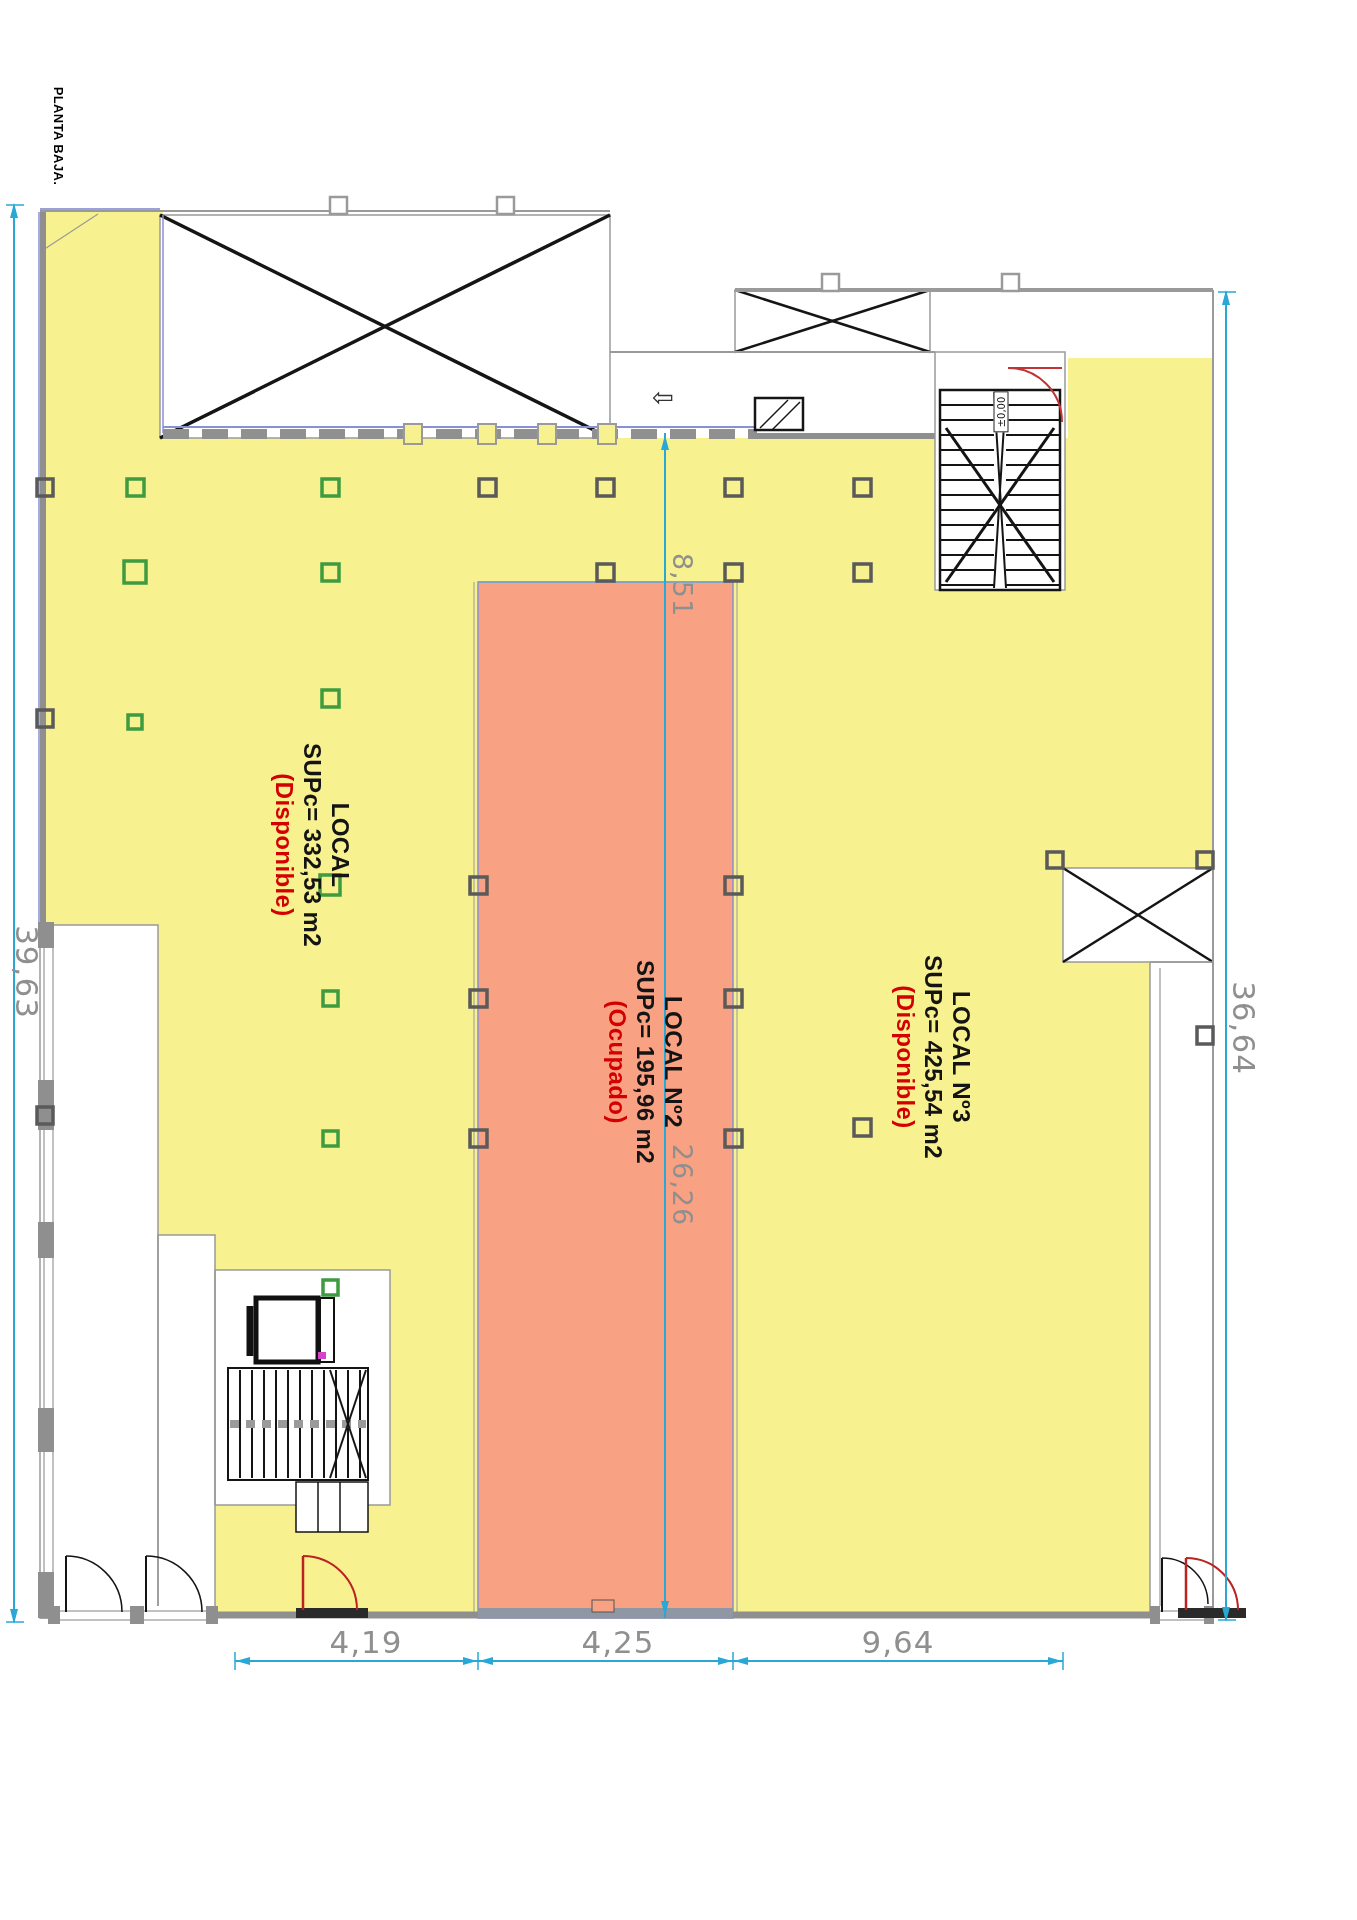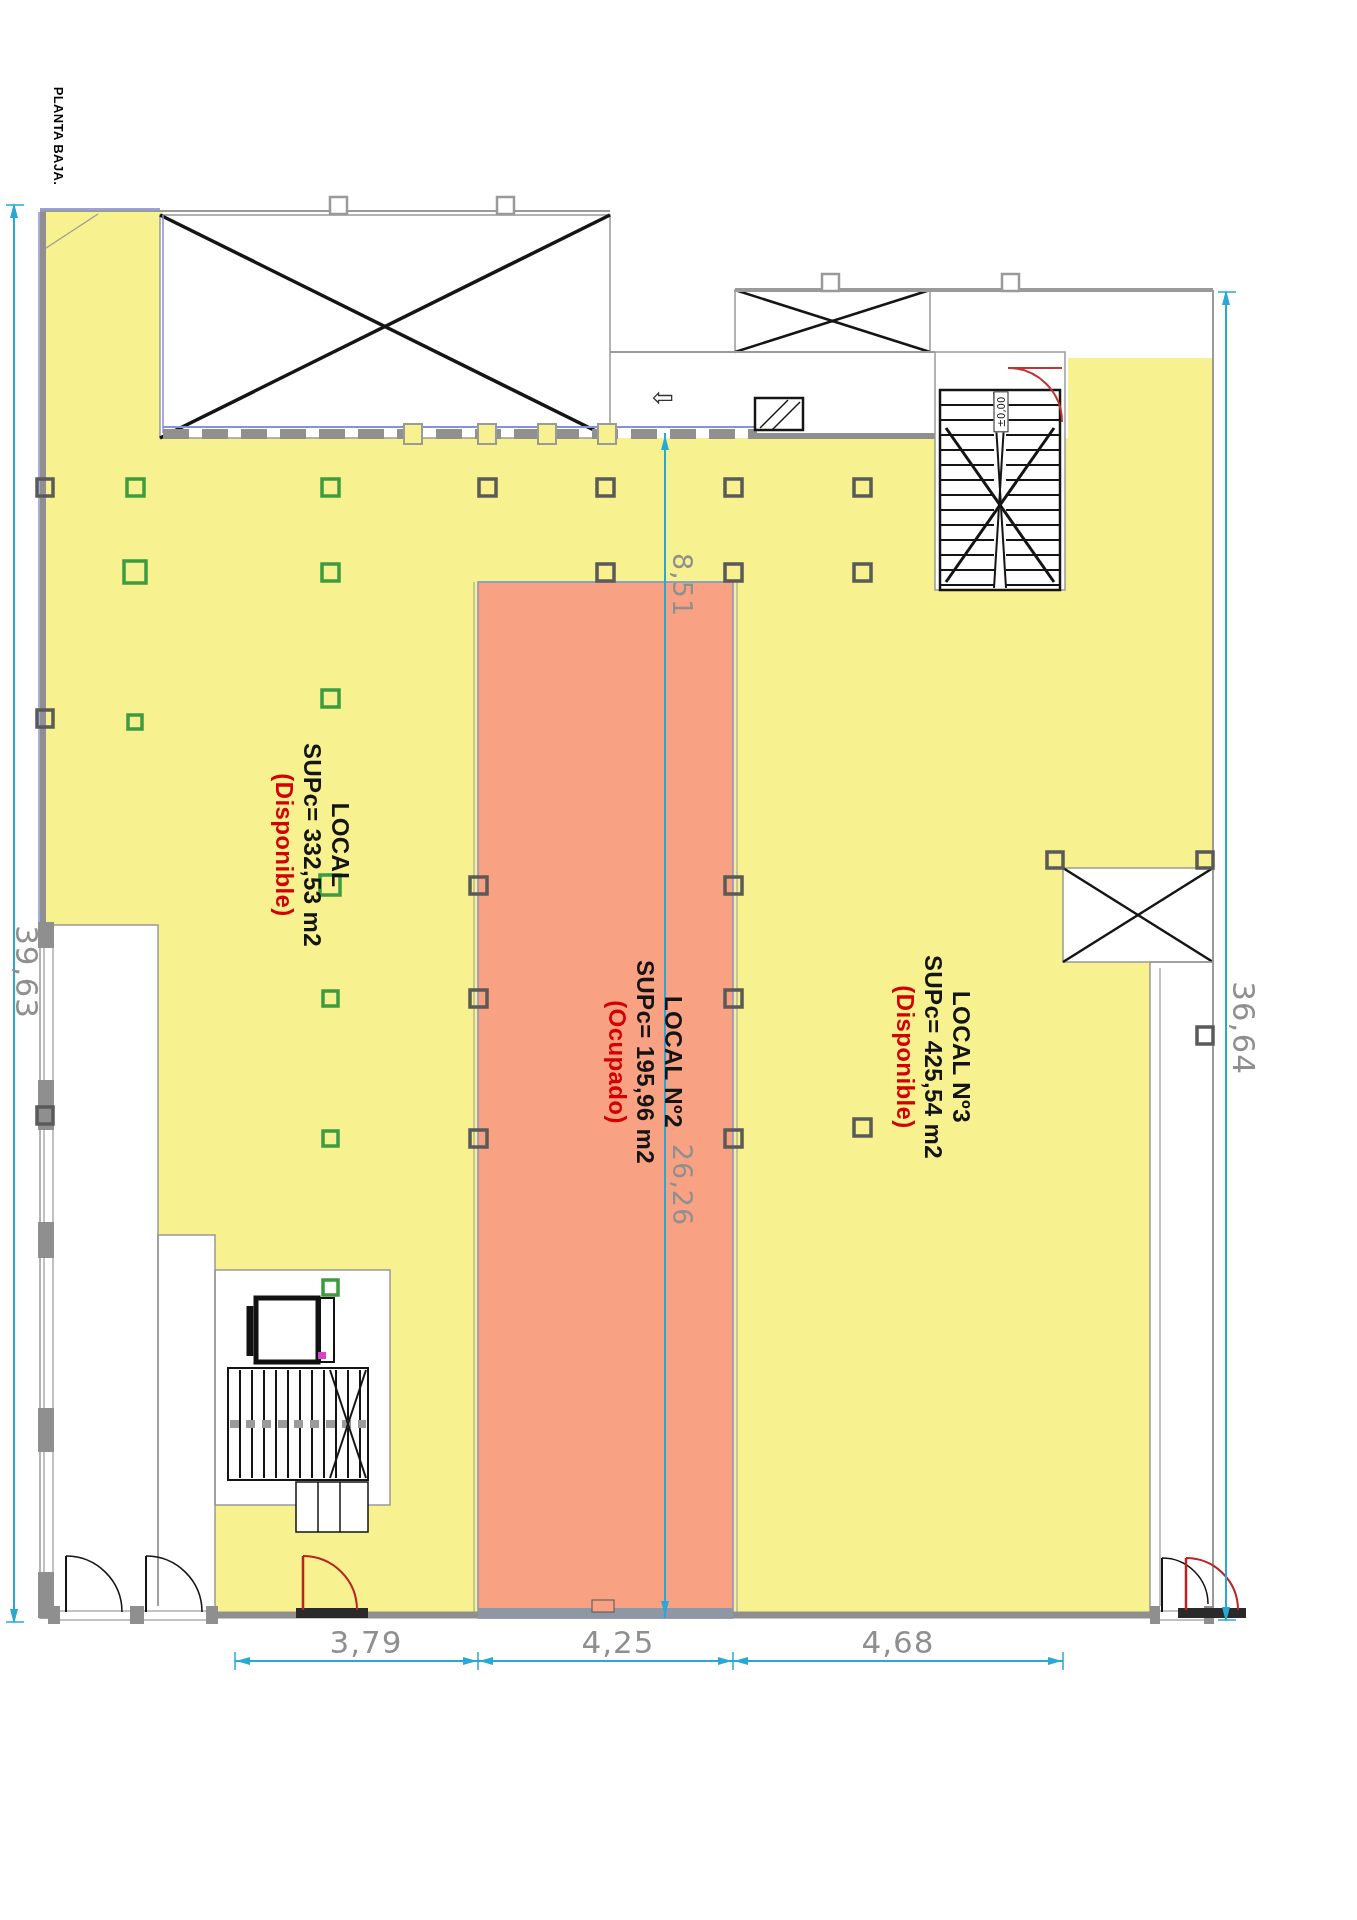--- a/index.html
+++ b/index.html
@@ -279,21 +279,21 @@
 <div class="abs rot90 local-label" style="left:933px;top:1057px;">
   <div>LOCAL Nº3</div>
   <div>SUPc= 425,54 m2</div>
   <div class="status">(Disponible)</div>
 </div>
 
 <div class="abs rot90 dim" style="left:27px;top:972px;">39,63</div>
 <div class="abs rot90 dim" style="left:1244px;top:1028px;">36,64</div>
 <div class="abs rot90 dim dim-sm" style="left:682px;top:585px;">8,51</div>
 <div class="abs rot90 dim dim-sm" style="left:682px;top:1185px;">26,26</div>
-<div class="abs ctr dim" style="left:366px;top:1642px;">3,79</div>
+<div class="abs ctr dim" style="left:366px;top:1642px;">4,19</div>
 <div class="abs ctr dim" style="left:618px;top:1642px;">4,25</div>
-<div class="abs ctr dim" style="left:898px;top:1642px;">4,68</div>
+<div class="abs ctr dim" style="left:898px;top:1642px;">9,64</div>
 
 <div class="abs rot270 level" style="left:1001px;top:412px;">±0,00</div>
 
 <div class="abs ctr glyph" style="left:663px;top:397px;">⇦</div>
 
 </div>
 
 </body></html>

